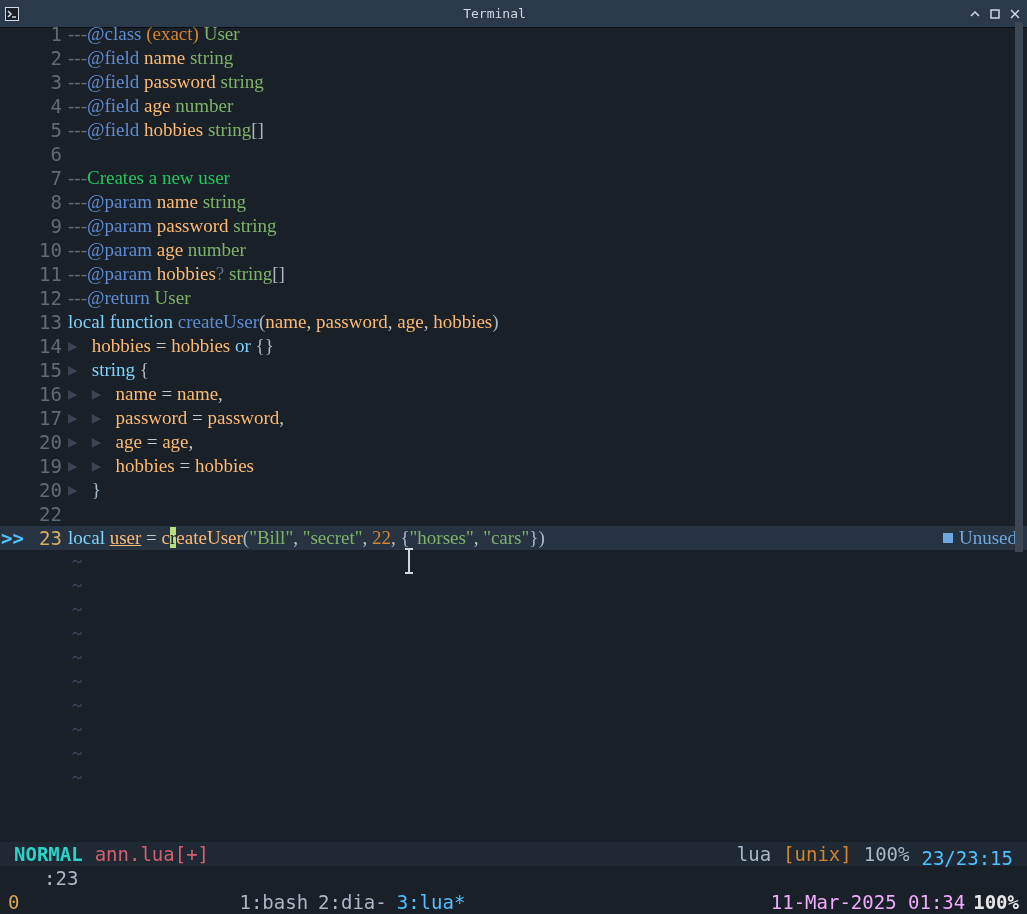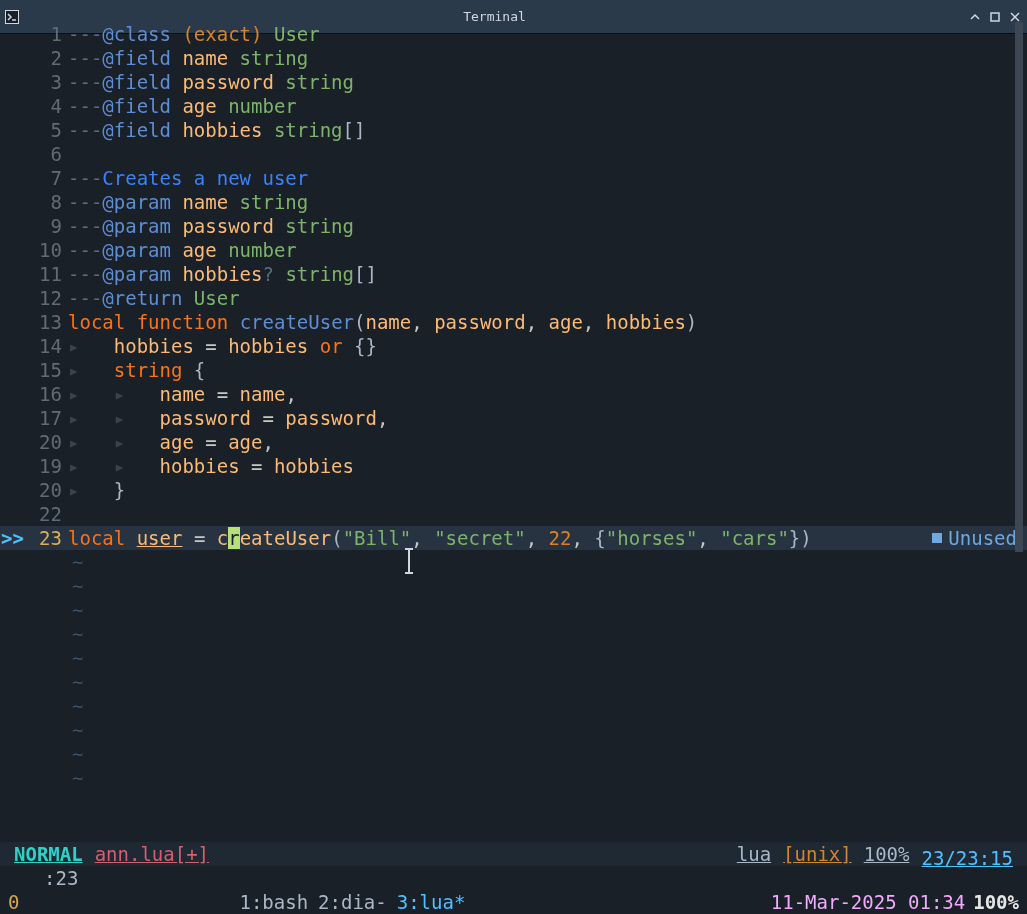--- a/index.html
+++ b/index.html
@@ -9,21 +9,21 @@
     font-family: "DejaVu Sans Mono", "Menlo", "Consolas", monospace;
     font-size: 19px;
     line-height: 24px;
     overflow: hidden;
     color: #c5c8c6;
     width: 1027px;
     height: 914px;
   }
   
   .titlebar {
-    height: 34px;
+    height: 28px;
     background: #2b3a4a;
     border-bottom: 1px solid #0a0f14;
     display: flex;
     align-items: center;
     padding: 0 4px;
     font-size: 13px;
     color: #a9b7c6;
     user-select: none;
   }
   .titlebar .icon {
@@ -58,21 +58,21 @@
     padding-right: 4px;
   }
   .gutter-num {
     width: 40px;
     text-align: right;
     color: #5f6c77;
     padding-right: 6px;
   }
   .gutter-num.current { color: #d7af5f; }
   .sign-cell { color: #4fc1ff; font-weight: bold;}
-  .codecol { flex: 1; white-space: pre; }
+  .codecol { flex: 1; white-space: pre; font-family: Liberation Serif, serif; }
   .line { height: 24px; display: flex; }
   .line.current { background: #273340; }
   .line.current .codecol { background: #273340; }
 
   
   .scrollstripe {
     position: absolute;
     top: 22px;
     right: 4px;
     width: 8px;
@@ -84,22 +84,22 @@
   
   .tilde { color: #3b5368; padding-left: 4px;}
 
   
   .c-dim { color: #5f6c77; }            
   .c-ann { color: #5f8dd3; }            
   .c-paren-orange { color: #d6842c; }   
   .c-type-green { color: #7eb36a; }     
   .c-name { color: #fdba74; }           
   .c-brackets { color: #a9b7c6; }
-  .c-comment { color: #3b82f6; font-style: normal;}
-  .c-kw { color: #f97316; }             
+  .c-comment { color: #22c55e; font-style: normal;}
+  .c-kw { color: #7dd3fc; }             
   .c-fn { color: #5f8dd3; }             
   .c-op { color: #c5c8c6; }
   .c-str { color: #7eb36a; }
   .c-num { color: #d6842c; }
   .c-underline { text-decoration: underline; text-decoration-style: solid;}
   .c-indent { color: #3b4450; }         
   .cursor-block { background:#b7e07d; color:#1a2028;}
 
   .diag-pill {
     display:inline-flex; align-items:center; gap:6px;
@@ -118,21 +118,21 @@
     flex-direction: column;
   }
   .statusbar {
     height: 24px;
     background: #1e2933;
     display: flex;
     align-items: center;
     padding: 0 8px;
     font-size: 19px;
   }
-  .seg { padding: 0 6px; text-decoration: underline; }
+  .seg { padding: 0 6px; }
   .seg-mode { color:#2fd0c8; font-weight:bold; }
   .seg-file { color:#d55f6f; }
   .seg-ft   { color:#a9b7c6; }
   .seg-enc  { color:#d6842c;text-align:right; }
   .seg-pct  { color:#a9b7c6; }
   .seg-pos  { color:#4fc1ff;margin-top:8px; }
   .flexgap { flex:1; }
 
   .cmdline {
     height: 24px;

